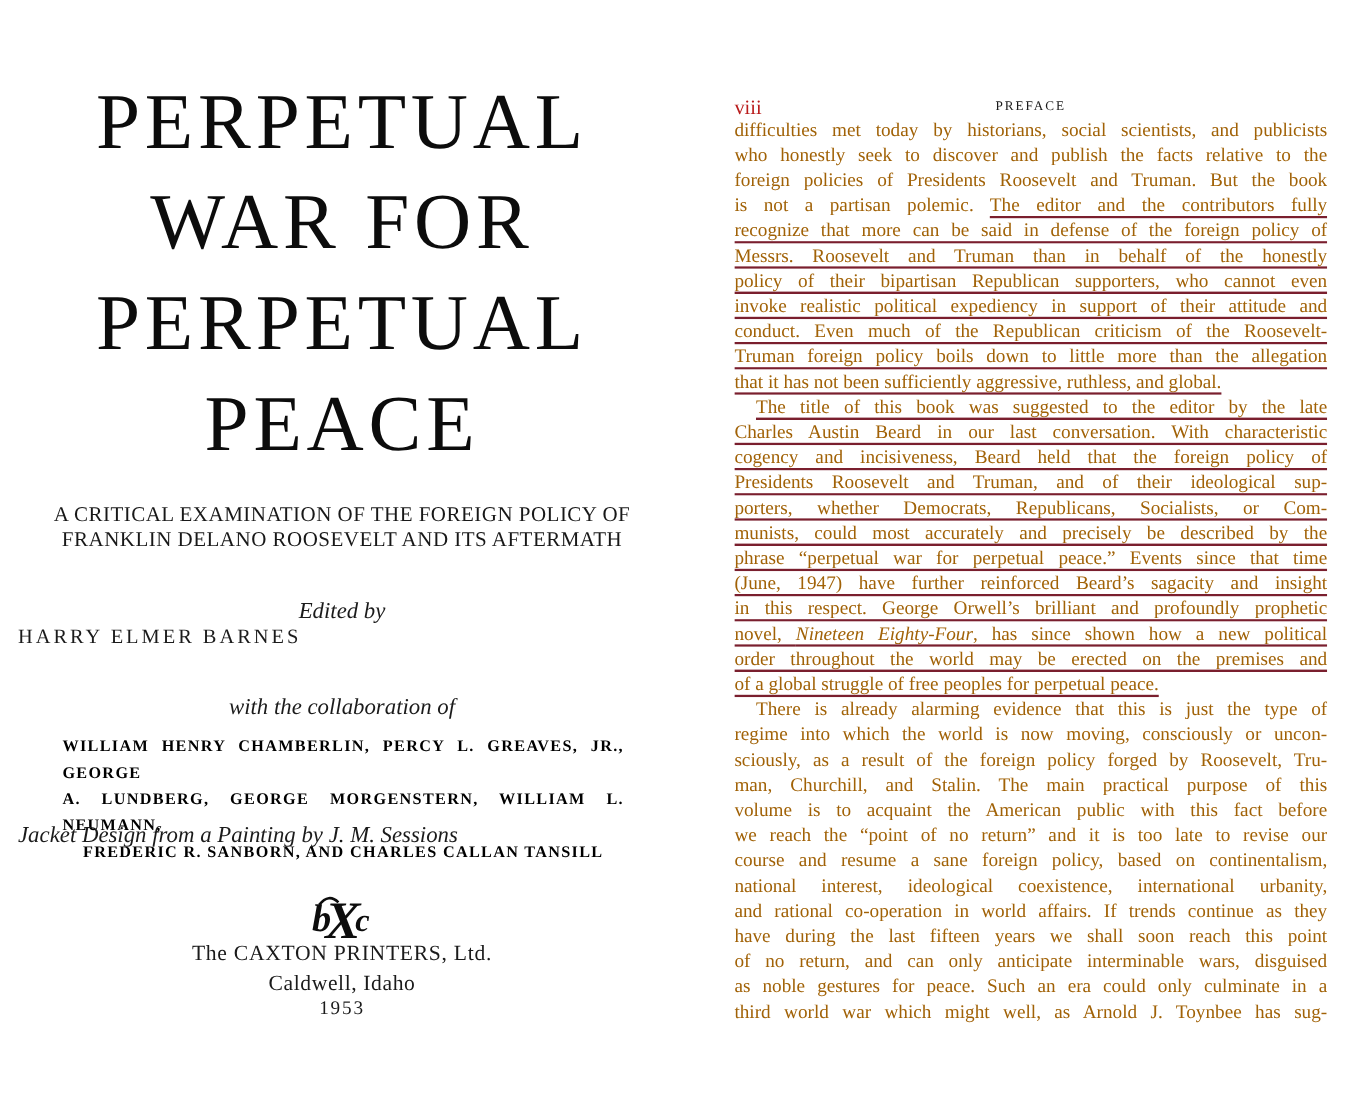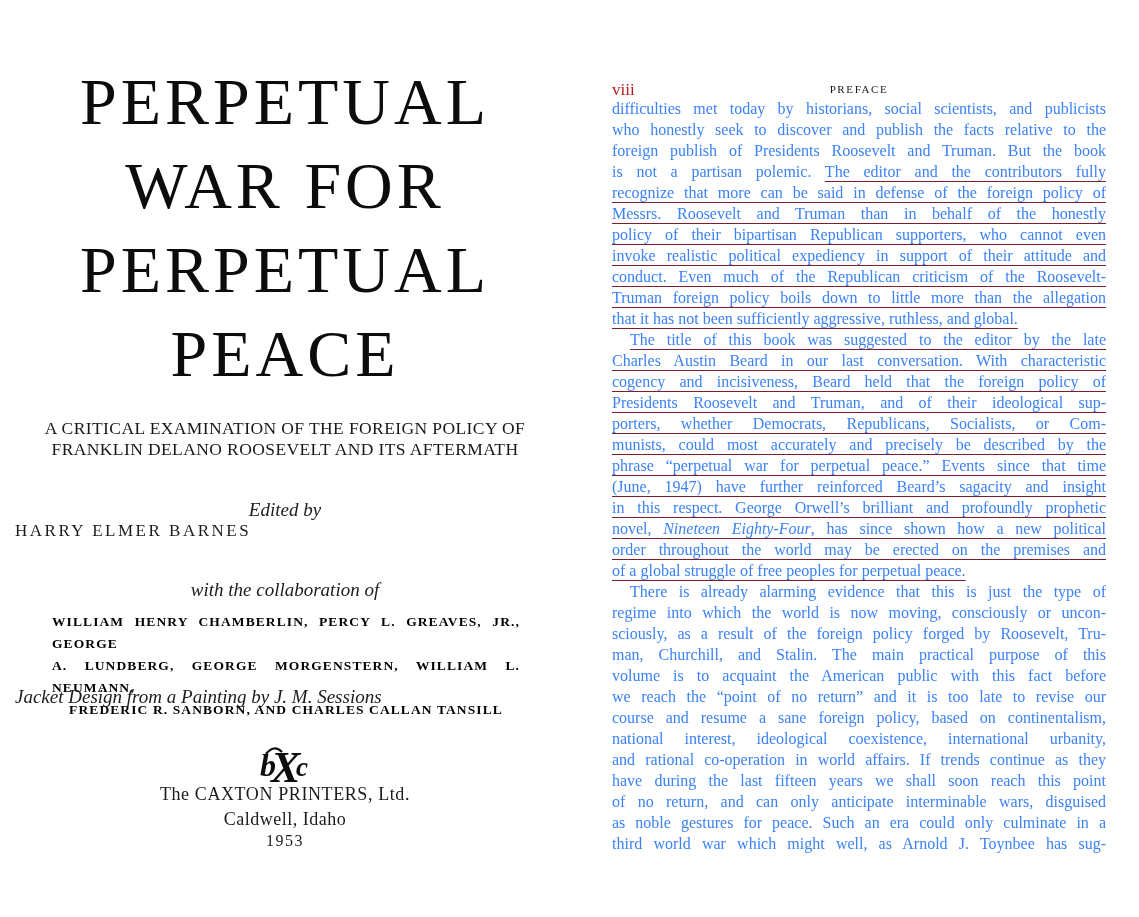--- a/index.html
+++ b/index.html
@@ -56,21 +56,21 @@
   
   #right-page { left: 570px; top: 0; width: 569px; height: 917px; }
   .page-header { top: 80px; left: 42px; width: 494px; height: 18px; }
   .page-number { position: absolute; left: 0; top: 0; font-size: 17px; color: #b91c1c; }
   .running-header {
     position: absolute; left: 0; top: 3px; width: 100%;
     text-align: center; font-size: 11px; letter-spacing: 1.6px; color: #1a1a1a;
   }
   .preface-body {
     top: 98px; left: 42px; width: 494px;
-    font-size: 16px; line-height: 21px; color: #3b82f6;
+    font-size: 16px; line-height: 21px; color: #a16207;
   }
   .pline {
     text-align: justify; text-align-last: justify;
     height: 21px; overflow: hidden; white-space: nowrap;
   }
   .pline.indent { padding-left: 18px; }
   .pline.lastline { text-align-last: left; }
   .pline span { white-space: normal; }
   span.u {
     text-decoration: underline;
@@ -133,21 +133,21 @@
 <div class="abs" id="right-page">
 
   <div class="abs page-header">
     <span class="page-number">viii</span>
     <span class="running-header">PREFACE</span>
   </div>
 
   <div class="abs preface-body">
       <div class="pline"><span>difficulties met today by historians, social scientists, and publicists</span></div>
       <div class="pline"><span>who honestly seek to discover and publish the facts relative to the</span></div>
-      <div class="pline"><span>foreign publish of Presidents Roosevelt and Truman. But the book</span></div>
+      <div class="pline"><span>foreign policies of Presidents Roosevelt and Truman. But the book</span></div>
       <div class="pline"><span>is not a partisan polemic. </span><span class="u">The editor and the contributors fully</span></div>
       <div class="pline"><span class="u">recognize that more can be said in defense of the foreign policy of</span></div>
       <div class="pline"><span class="u">Messrs. Roosevelt and Truman than in behalf of the honestly</span></div>
       <div class="pline"><span class="u">policy of their bipartisan Republican supporters, who cannot even</span></div>
       <div class="pline"><span class="u">invoke realistic political expediency in support of their attitude and</span></div>
       <div class="pline"><span class="u">conduct. Even much of the Republican criticism of the Roosevelt-</span></div>
       <div class="pline"><span class="u">Truman foreign policy boils down to little more than the allegation</span></div>
       <div class="pline lastline"><span class="u">that it has not been sufficiently aggressive, ruthless, and global.</span></div>
       <div class="pline indent"><span class="u">The title of this book was suggested to the editor by the late</span></div>
       <div class="pline"><span class="u">Charles Austin Beard in our last conversation. With characteristic</span></div>

